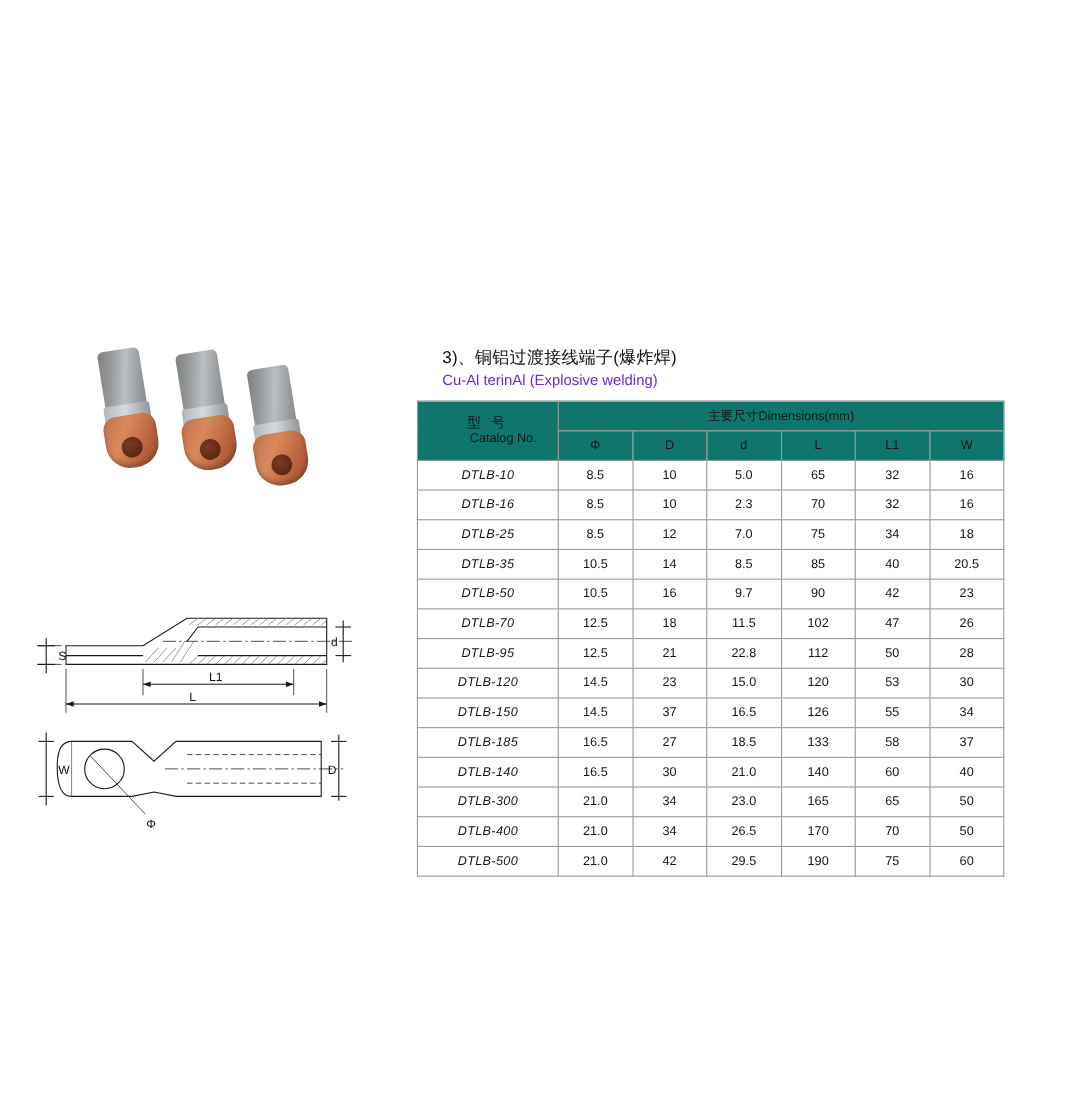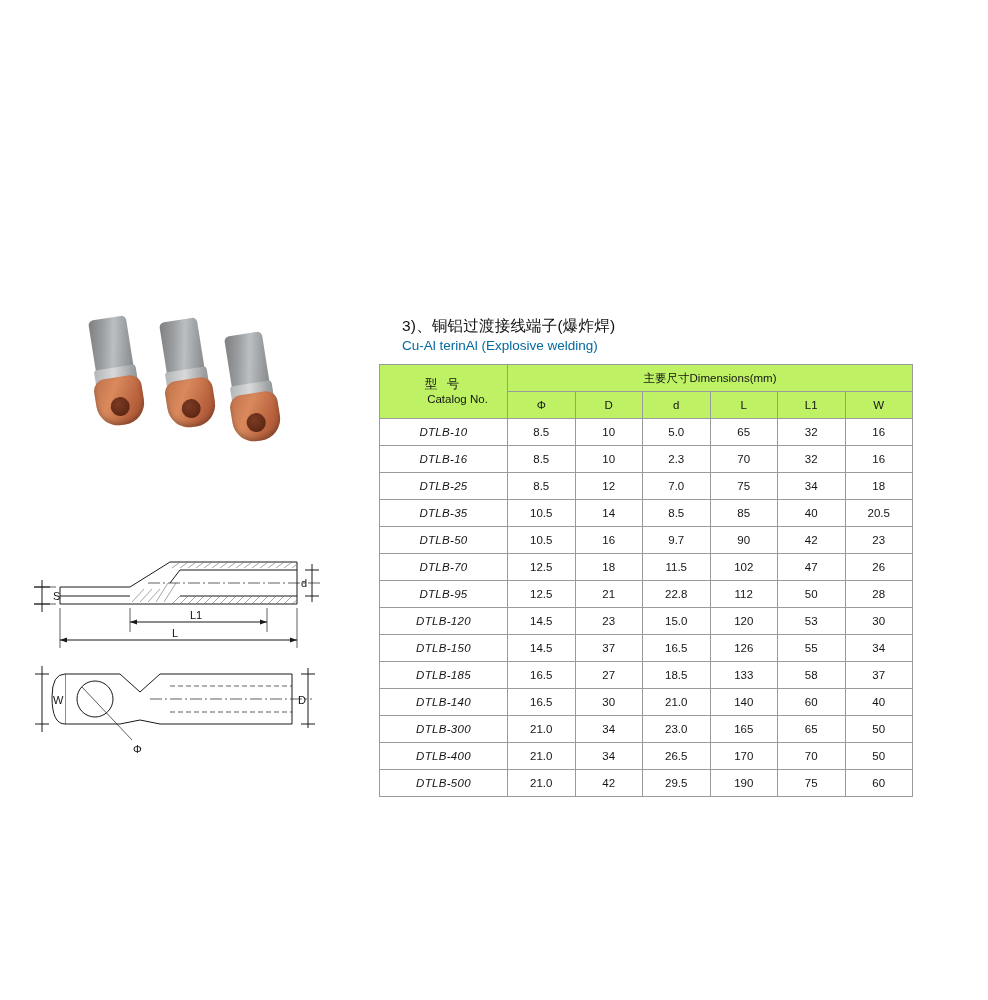--- a/index.html
+++ b/index.html
@@ -92,21 +92,21 @@
   }
   .heading .cn {
     font-size: 15.5px;
     color: #111111;
     line-height: 20px;
     letter-spacing: 0.2px;
     white-space: nowrap;
   }
   .heading .en {
     font-size: 13.5px;
-    color: #0369a1;
+    color: #6d28d9;
     line-height: 19px;
     white-space: nowrap;
   }
 
   
   .spec-table-wrap {
     position: absolute;
     left: 379px;
     top: 364px;
     width: 533px;
@@ -119,21 +119,21 @@
   table.spec th, table.spec td {
     border: 1px solid #9a9a9a;
     text-align: center;
     font-size: 11.5px;
     color: #141414;
     height: 26px;
     padding: 0;
     font-weight: normal;
   }
   table.spec thead th {
-    background: #bef264;
+    background: #0f766e;
     margin-left: 12px;
   }
   .col-model { width: 128px; }
   .col-dim   { width: 67.5px; }
   .hdr-model-cn {
     font-size: 12.5px;
     letter-spacing: 3px;
     display: block;
     line-height: 15px;
     padding-top: 3px;

